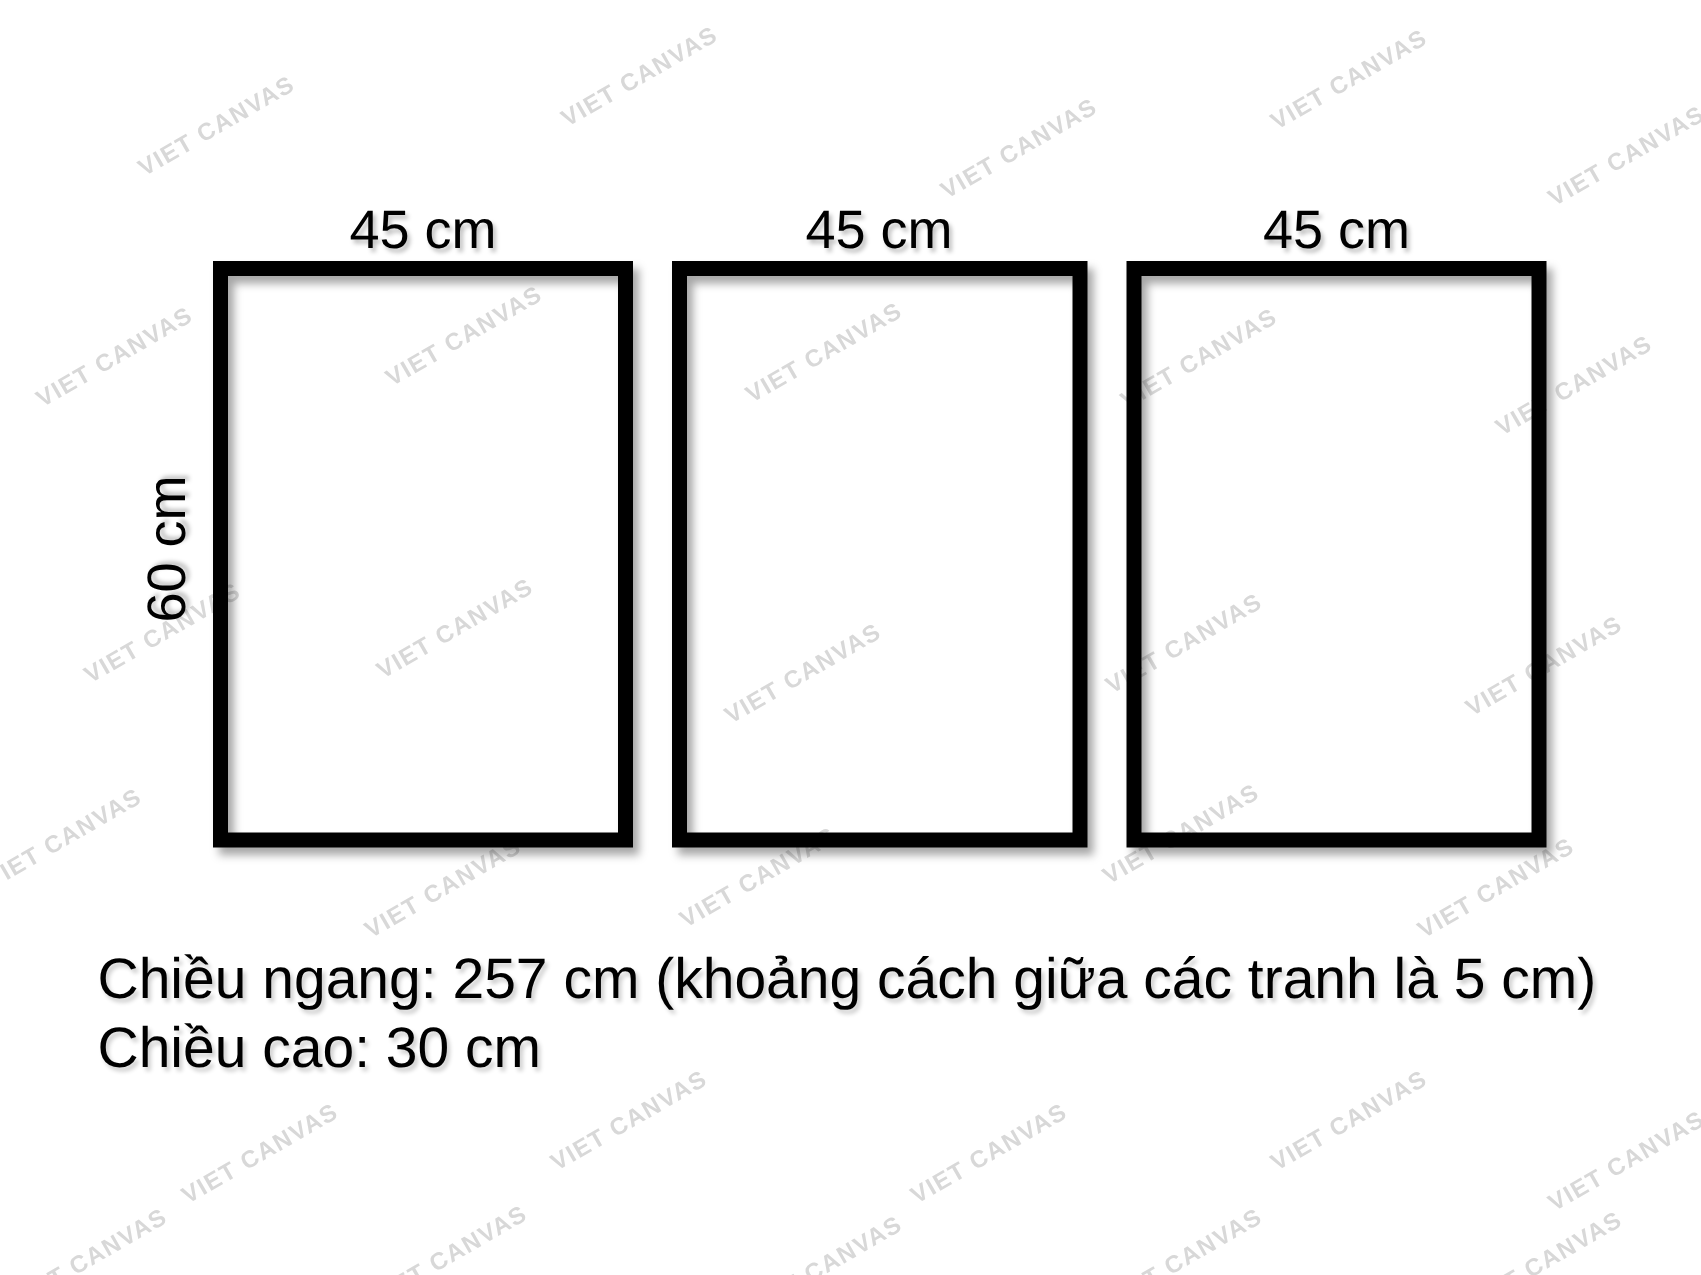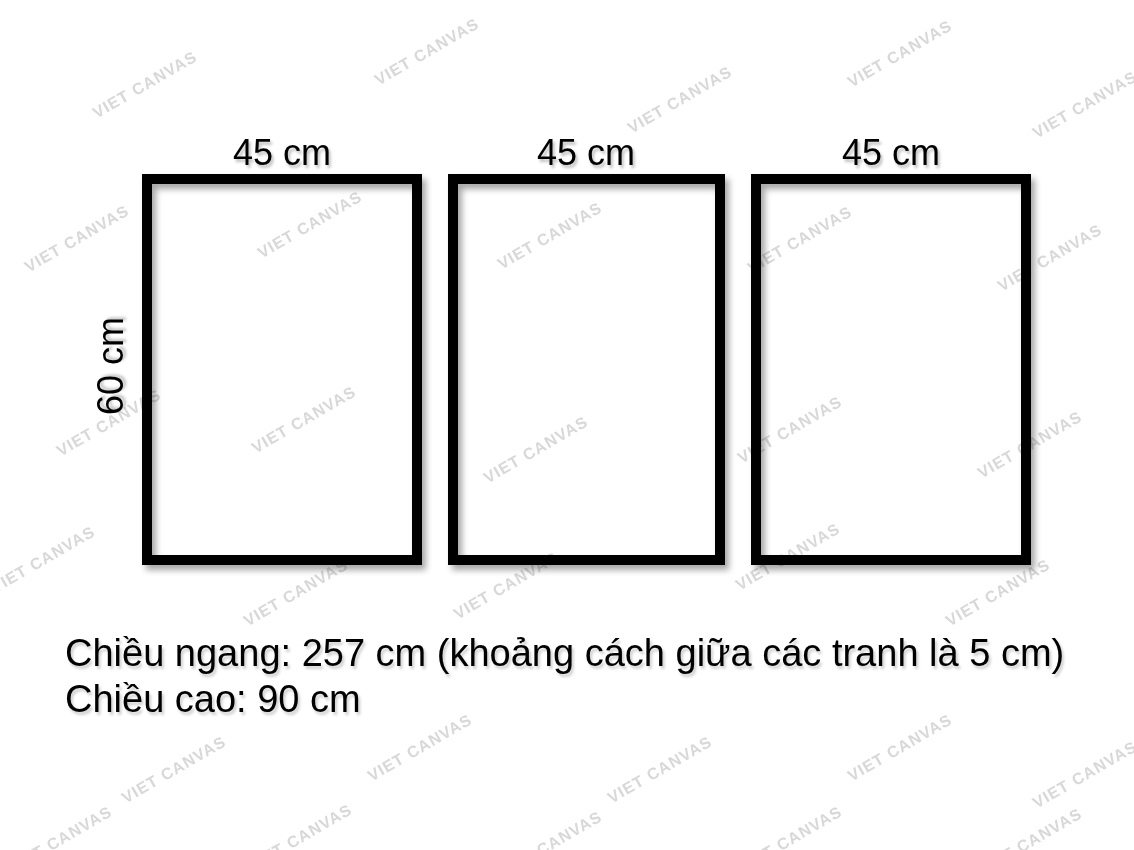--- a/index.html
+++ b/index.html
@@ -130,16 +130,16 @@
   <div class="frame" id="frame-3"></div>
 
   <div class="width-label" id="width-label-1">45 cm</div>
   <div class="width-label" id="width-label-2">45 cm</div>
   <div class="width-label" id="width-label-3">45 cm</div>
 
   <div id="height-label">60 cm</div>
 
   <div id="caption">
     <div>Chiều ngang: 257 cm (khoảng cách giữa các tranh là 5 cm)</div>
-    <div>Chiều cao: 90 cm</div>
+    <div>Chiều cao: 30 cm</div>
   </div>
 
 </div>
 
 </body></html>

